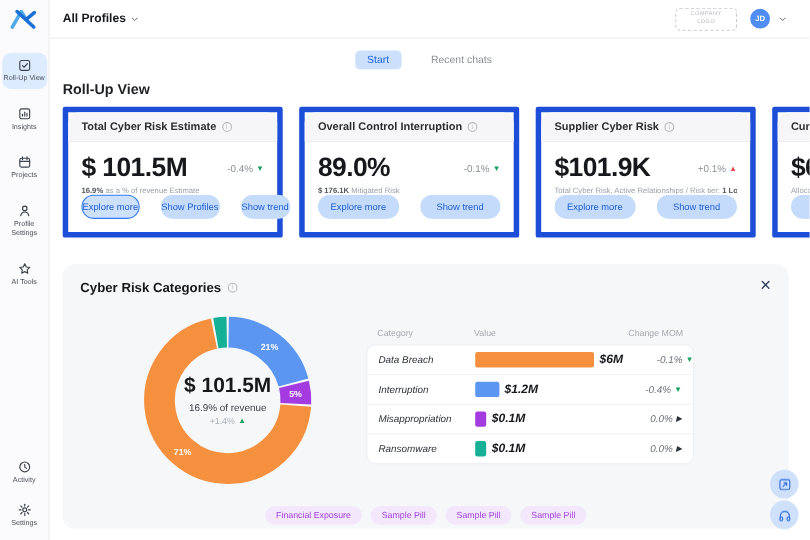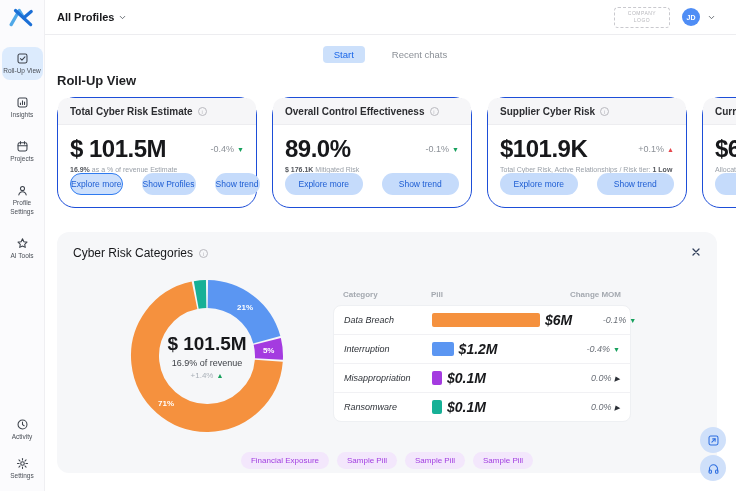--- a/index.html
+++ b/index.html
@@ -33,21 +33,21 @@
 
   
   .main { margin-left:45px; }
   .tabs { display:flex; justify-content:center; align-items:center; gap:16px; margin-top:10px; height:18px; }
   .tab { font-size:9.5px; color:#8b9097; cursor:pointer; padding:3px 11px; border-radius:4px; }
   .tab.active { background:#cce0fb; color:#1a66e8; font-weight:500; }
   .page-title { font-size:13px; font-weight:700; color:#1f2023; margin:10px 0 9px 12px; }
 
   
   .cards { display:flex; gap:15px; margin-left:12px; width:860px; }
-  .card { width:200px; flex:0 0 200px; border:1px solid #1d4ed8; border-radius:18px; background:#fff; }
+  .card { width:200px; flex:0 0 200px; border:5px solid #1d4ed8; border-radius:2px; background:#fff; }
   .card-head { background:#f6f6f8; border-bottom:1px solid #ededf0; border-radius:10px 10px 0 0;
     padding:8px 12px 7px; display:flex; align-items:center; gap:5px; }
   .card-title { font-size:10px; font-weight:700; color:#2c2d31; white-space:nowrap; overflow:hidden; }
   .info-icon { width:9px; height:9px; flex:0 0 9px; border:1px solid #b9b9bf; border-radius:50%;
     color:#b9b9bf; font-size:6px; line-height:8px; text-align:center; font-style:normal; cursor:pointer; }
   .info-icon::before { content:"i"; }
   .card-body { padding:10px 12px 12px; }
   .value-row { display:flex; align-items:center; justify-content:space-between; }
   .card-value { font-size:24px; font-weight:700; letter-spacing:-0.5px; color:#17181b; white-space:nowrap; }
   .card-change { font-size:9px; color:#8b9097; display:flex; align-items:center; gap:3px; white-space:nowrap; }
@@ -56,42 +56,42 @@
   .card-actions { display:flex; gap:19px; }
   .pill-btn { flex:1; background:#c5dbfb; color:#1d5dd3; border:1px solid transparent; border-radius:999px;
     font-size:8.5px; font-weight:500; padding:5px 0; cursor:pointer; font-family:inherit; white-space:nowrap; }
   .pill-btn.active { border:1px solid #2f7bf0; background:#cde0fc; }
   .trend { font-size:7px; line-height:1; }
   .t-green { color:#16a05c; } .t-red { color:#e5484d; } .t-flat { color:#2b2f36; }
 
   
   .panel { position:relative; margin:24px 19px 0 12px; height:241px; background:#f6f7f9; border-radius:12px; }
   .panel-title-row { position:absolute; top:14px; left:16px; display:flex; align-items:center; gap:6px; }
-  .panel-title { font-size:12px; font-weight:400; color:#17181b; }
+  .panel-title { font-size:12px; font-weight:700; color:#17181b; }
   .panel-close { position:absolute; top:12px; right:15px; cursor:pointer; }
 
   .donut-svg { position:absolute; left:55px; top:29px; pointer-events:none; }
   .donut-label { fill:#fff; font-size:8px; font-weight:700; font-family:"Liberation Sans",sans-serif; }
   .donut-center { position:absolute; left:150px; top:124px; transform:translate(-50%,-50%);
     text-align:center; width:110px; }
   .dc-value { font-size:19px; font-weight:700; color:#17181b; }
   .dc-sub { font-size:9px; color:#3c3f45; margin-top:3px; }
   .dc-change { font-size:8px; color:#a9b0b8; margin-top:3px; display:flex; justify-content:center; align-items:center; gap:3px; }
 
   .risk-table { position:absolute; left:276px; top:58px; width:298px; }
-  .rt-head { display:grid; grid-template-columns:88px 1fr 64px; padding:0 10px 6px; font-size:8px; color:#a4a9b0;font-weight:bold; }
+  .rt-head { display:grid; grid-template-columns:88px 1fr 64px; padding:0 10px 6px; font-size:8px; color:#a4a9b0; }
   .rt-head .h-change { text-align:right; }
   .rt-body { background:#fff; border:1px solid #eef0f3; border-radius:8px; }
   .risk-row { display:grid; grid-template-columns:88px 1fr 64px; align-items:center;
     padding:6px 10px; border-bottom:1px solid #f1f1f4; cursor:pointer;font-style:italic; }
   .risk-row:last-child { border-bottom:none; }
   .rr-cat { font-size:9px; color:#2e3238; }
   .rr-val { display:flex; align-items:center; gap:5px; }
   .rr-bar { height:14px; border-radius:2px; display:inline-block; }
-  .rr-num { font-size:14px; color:#17181b; }
+  .rr-num { font-size:11px; color:#17181b; }
   .rr-change { display:flex; justify-content:flex-end; align-items:center; gap:3px; font-size:9px; color:#6b7078; }
 
   .pills { position:absolute; bottom:4px; left:0; right:0; display:flex; justify-content:center; gap:8px; }
   .tag-pill { background:#f3e7fc; color:#a13de0; font-size:8px; padding:4px 10px; border-radius:999px; cursor:pointer; white-space:nowrap; }
 
   
   .float-btn { position:fixed; right:10px; width:26px; height:26px; border-radius:50%; background:#cfe0fa;
     display:flex; align-items:center; justify-content:center; cursor:pointer; z-index:6; }
   .float-btn.fb1 { top:427px; } .float-btn.fb2 { top:455px; }
 
@@ -257,21 +257,21 @@
         <div class="card-actions">
           <button class="pill-btn active">Explore more</button>
           <button class="pill-btn">Show Profiles</button>
           <button class="pill-btn">Show trend</button>
         </div>
       </div>
     </div>
 
     <div class="card">
       <div class="card-head">
-        <span class="card-title">Overall Control Effectiveness</span>
+        <span class="card-title">Overall Control Interruption</span>
         <span class="info-icon"></span>
       </div>
       <div class="card-body">
         <div class="value-row">
           <span class="card-value">89.0%</span>
           <span class="card-change">
             <span>-0.1%</span>
             <span class="trend t-green">▼</span>
           </span>
         </div>
@@ -352,21 +352,21 @@
       <div class="dc-sub">16.9% of revenue</div>
       <div class="dc-change">
         <span>+1.4%</span>
         <span class="trend t-green">▲</span>
       </div>
     </div>
 
     <div class="risk-table">
       <div class="rt-head">
         <span class="h-cat">Category</span>
-        <span class="h-val">Pill</span>
+        <span class="h-val">Value</span>
         <span class="h-change">Change MOM</span>
       </div>
       <div class="rt-body">
 
         <div class="risk-row">
           <span class="rr-cat">Data Breach</span>
           <span class="rr-val">
             <span class="rr-bar" style="width: 108px; background: rgb(245, 145, 62);"></span>
             <b class="rr-num">$6M</b>
           </span>

